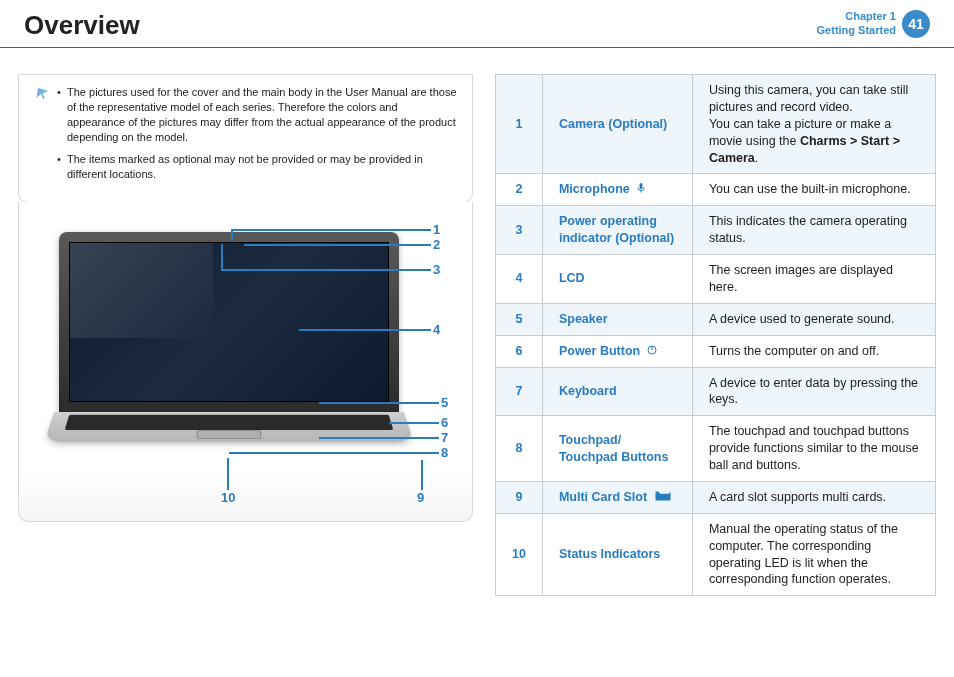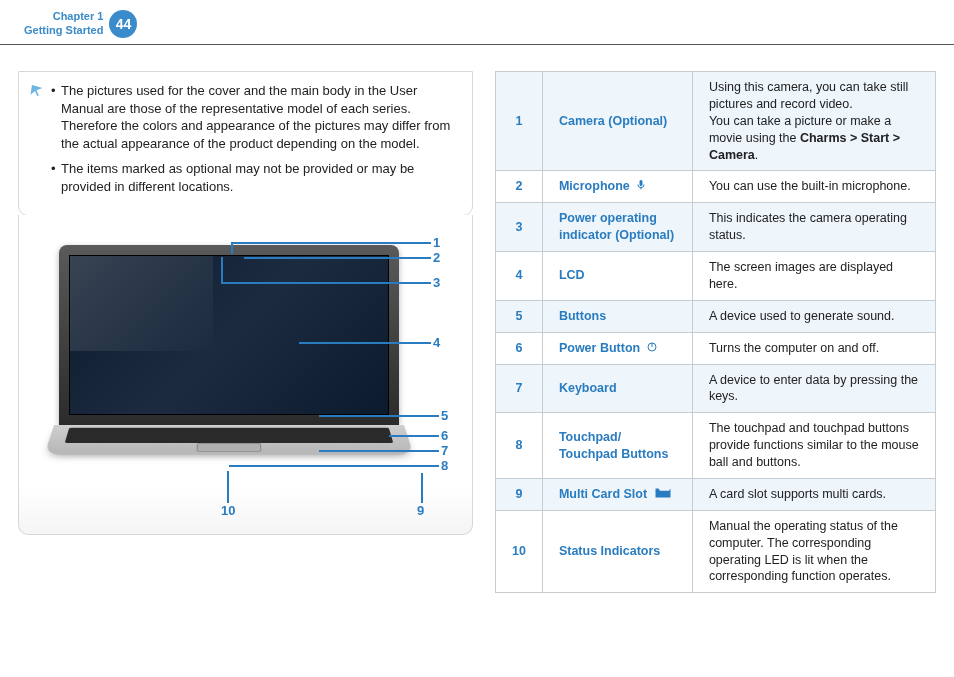--- a/index.html
+++ b/index.html
@@ -62,22 +62,22 @@
     font-weight: 700;
     font-size: 16px;
     padding: 5px 14px;
     border-radius: 4px 4px 0 0;
     width: 455px;
   }
 
   .note-box {
     border: 1px solid #d8d8d8;
     border-radius: 0 0 10px 10px;
-    padding: 10px 14px 12px 14px;
-    font-size: 13px;
+    padding: 10px 14px 12px 20px;
+    font-size: 11px;
     background: #fff;
   }
   .note-list { list-style: none; }
   .note-list li {
     position: relative;
     padding-left: 28px;
     margin-bottom: 8px;
     line-height: 1.35;
   }
   .note-list li::before {
@@ -201,26 +201,27 @@
     width: 12px;
     height: 12px;
     vertical-align: -1px;
     margin-left: 2px;
   }
 </style>
 </head>
 <body>
 
 <div class="header">
+  <div class="title">Overview</div>
   <div class="chapter-block">
     <div class="chapter-text">
       <div>Chapter 1</div>
       <div>Getting Started</div>
     </div>
-    <div class="page-badge">44</div>
+    <div class="page-badge">41</div>
   </div>
 </div>
 
 <div class="content">
 
   <div class="left-col">
 
     <div class="note-box">
       <ul class="note-list">
         <li>
@@ -291,21 +292,21 @@
             <td class="label">Power operating indicator (Optional)</td>
             <td>This indicates the camera operating status.</td>
           </tr>
           <tr>
             <td class="num">4</td>
             <td class="label">LCD</td>
             <td>The screen images are displayed here.</td>
           </tr>
           <tr>
             <td class="num">5</td>
-            <td class="label">Buttons</td>
+            <td class="label">Speaker</td>
             <td>A device used to generate sound.</td>
           </tr>
           <tr>
             <td class="num">6</td>
             <td class="label">Power Button <span><svg class="inline-icon" viewBox="0 0 24 24">
                   <circle cx="12" cy="12" r="8" fill="none" stroke="#2a7cc0" stroke-width="2"></circle>
                   <line x1="12" y1="4" x2="12" y2="12" stroke="#2a7cc0" stroke-width="2"></line>
                 </svg></span></td>
             <td>Turns the computer on and off.</td>
           </tr>

